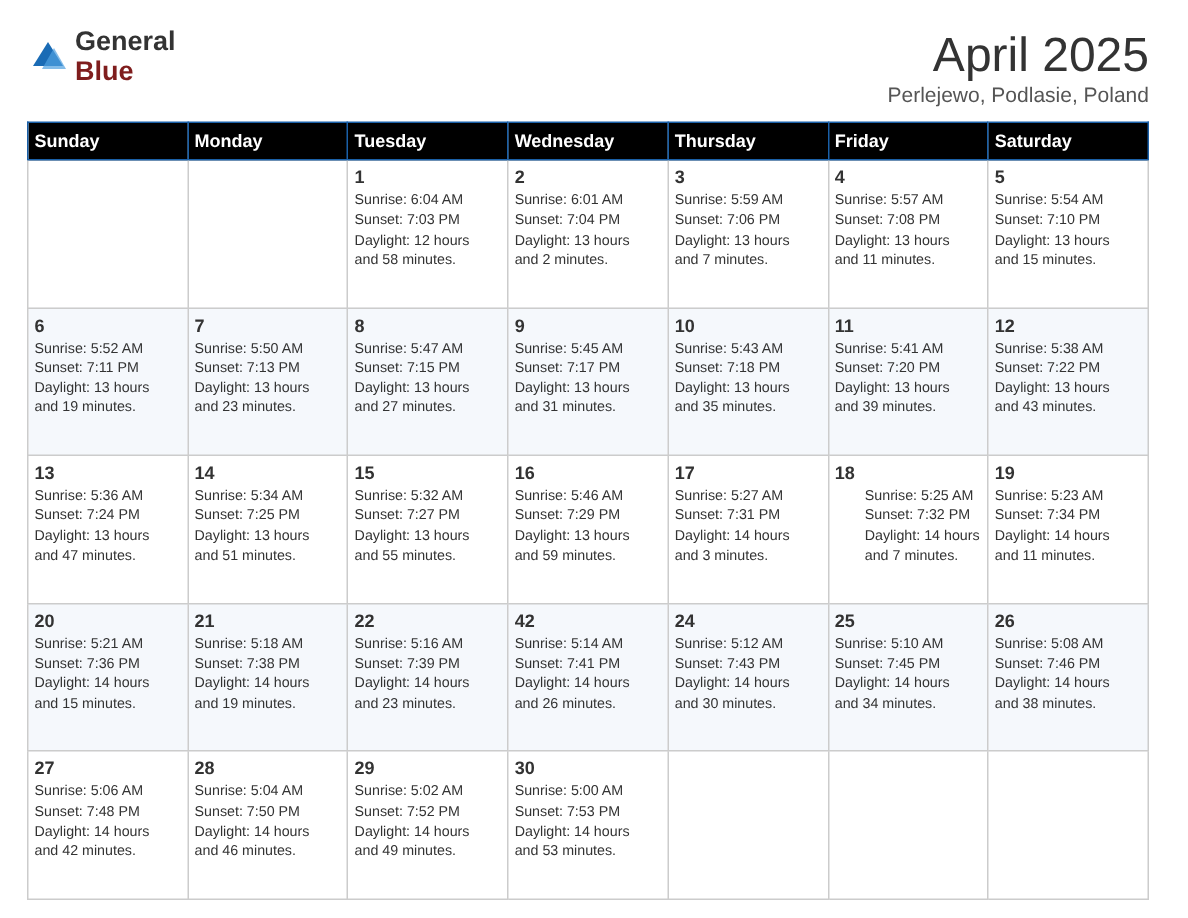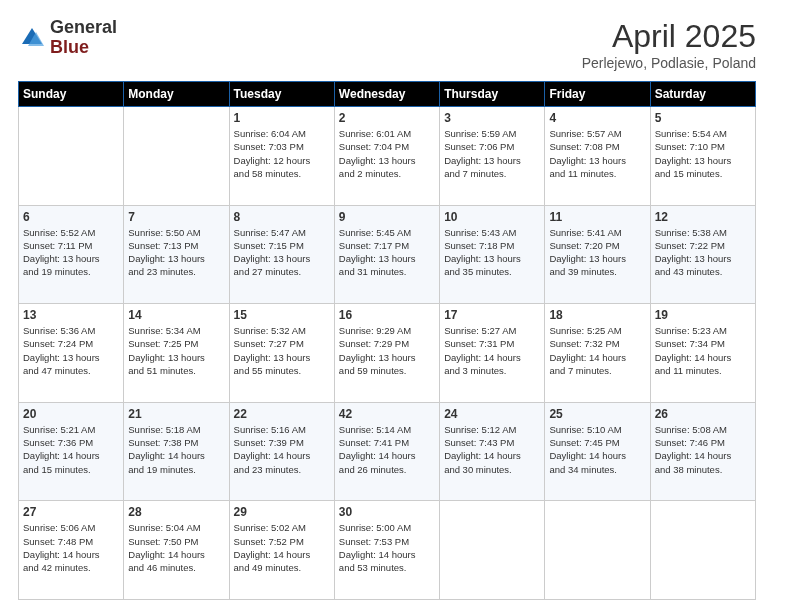--- a/index.html
+++ b/index.html
@@ -6,21 +6,21 @@
     body {
       width: 792px;
       height: 612px;
       font-family: Arial, sans-serif;
       background: #fff;
       overflow: hidden;
     }
     .page {
       width: 792px;
       height: 612px;
-      padding: 18px 36px 12px 18px;
+      padding: 18px 26px 12px 18px;
       display: flex;
       flex-direction: column;
     }
     .header {
       display: flex;
       justify-content: space-between;
       align-items: flex-start;
       margin-bottom: 10px;
     }
     .logo {
@@ -237,35 +237,35 @@
           </td>
           <td>
             <span class="day-num">15</span>
             <div class="day-info" style="white-space: pre-line;">Sunrise: 5:32 AM
 Sunset: 7:27 PM
 Daylight: 13 hours
 and 55 minutes.</div>
           </td>
           <td>
             <span class="day-num">16</span>
-            <div class="day-info" style="white-space: pre-line;">Sunrise: 9:29 AM
+            <div class="day-info" style="white-space: pre-line;">Sunrise: 5:46 AM
 Sunset: 7:29 PM
 Daylight: 13 hours
 and 59 minutes.</div>
           </td>
           <td>
             <span class="day-num">17</span>
             <div class="day-info" style="white-space: pre-line;">Sunrise: 5:27 AM
 Sunset: 7:31 PM
 Daylight: 14 hours
 and 3 minutes.</div>
           </td>
           <td>
             <span class="day-num">18</span>
-            <div class="day-info" style="white-space: pre-line;">Sunrise: 5:25 AM
+            <div class="day-info" style="white-space: pre-line; margin-left: 20px;">Sunrise: 5:25 AM
 Sunset: 7:32 PM
 Daylight: 14 hours
 and 7 minutes.</div>
           </td>
           <td>
             <span class="day-num">19</span>
             <div class="day-info" style="white-space: pre-line;">Sunrise: 5:23 AM
 Sunset: 7:34 PM
 Daylight: 14 hours
 and 11 minutes.</div>

